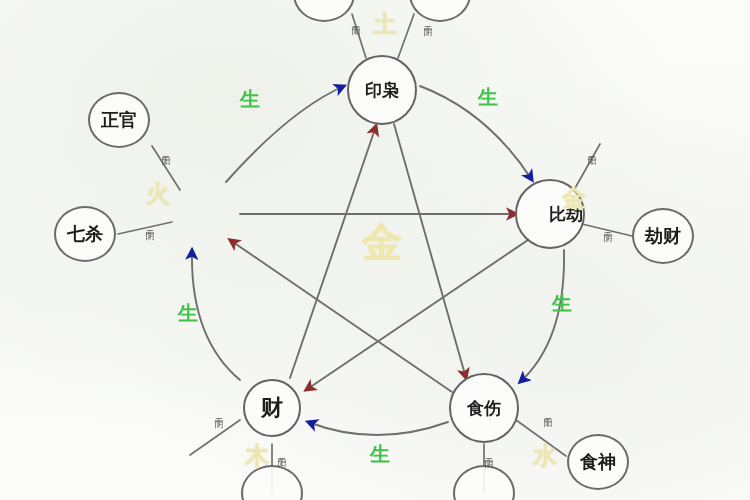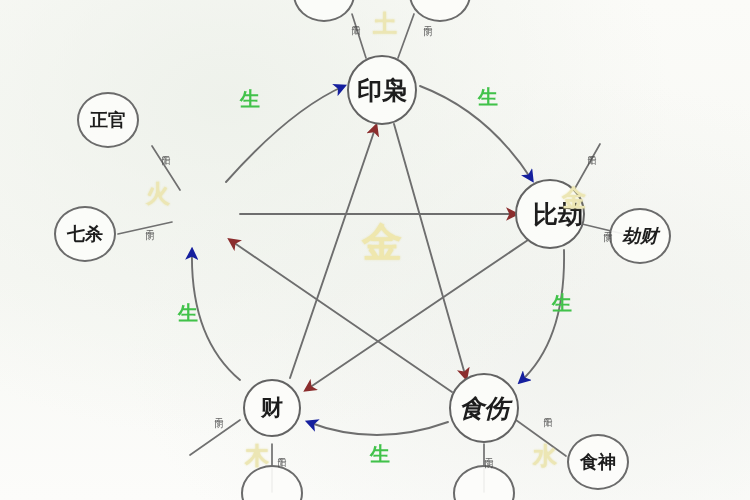--- a/index.html
+++ b/index.html
@@ -40,21 +40,21 @@
     border-radius: 50%;
     background: rgba(252,252,250,0.92);
     color: #1d1d1d;
     font-weight: bold;
     letter-spacing: 0px;
     box-sizing: border-box;
   }
   .node.main {
     width: 70px;
     height: 70px;
-    font-size: 25px;
+    font-size: 17px;
     border-color: #636363;
     border-width: 2px;
   }
   .node.main.single {
     width: 58px;
     height: 58px;
     font-size: 22px;
   }
   .node.sat {
     width: 62px;
@@ -136,34 +136,34 @@
       <path d="M452,392 L230,240" marker-end="url(#arrow-red)"></path>
     </g>
   </svg>
 
   <div class="node main" style="left:382px; top:90px; transform:translate(-50%,-50%);">
     <span>印枭</span>
   </div>
   <div class="node main" style="left:550px; top:214px; transform:translate(-50%,-50%);justify-content:flex-end;">
     <span>比劫</span>
   </div>
-  <div class="node main" style="left:484px; top:408px; transform:translate(-50%,-50%);font-style:italic;">
+  <div class="node main" style="left:484px; top:408px; transform:translate(-50%,-50%);">
     <span>食伤</span>
   </div>
   <div class="node main single" style="left:272px; top:408px; transform:translate(-50%,-50%);">
     <span>财</span>
   </div>
 
-  <div class="node sat" style="left:108px; top:120px; transform:translate(-50%,-50%);">
+  <div class="node sat" style="left:119px; top:120px; transform:translate(-50%,-50%);">
     <span>正官</span>
   </div>
   <div class="node sat" style="left:85px; top:234px; transform:translate(-50%,-50%);text-align:center;">
     <span>七杀</span>
   </div>
-  <div class="node sat" style="left:640px; top:236px; transform:translate(-50%,-50%);font-style:italic;">
+  <div class="node sat" style="left:663px; top:236px; transform:translate(-50%,-50%);">
     <span>劫财</span>
   </div>
   <div class="node sat" style="left:598px; top:462px; transform:translate(-50%,-50%);">
     <span>食神</span>
   </div>
 
   <div class="node sat" style="left:324px; top:-6px; transform:translate(-50%,-50%);"></div>
   <div class="node sat" style="left:440px; top:-6px; transform:translate(-50%,-50%);"></div>
   <div class="node sat" style="left:272px; top:493px; transform:translate(-50%,-50%);"></div>
   <div class="node sat" style="left:484px; top:493px; transform:translate(-50%,-50%);"></div>

